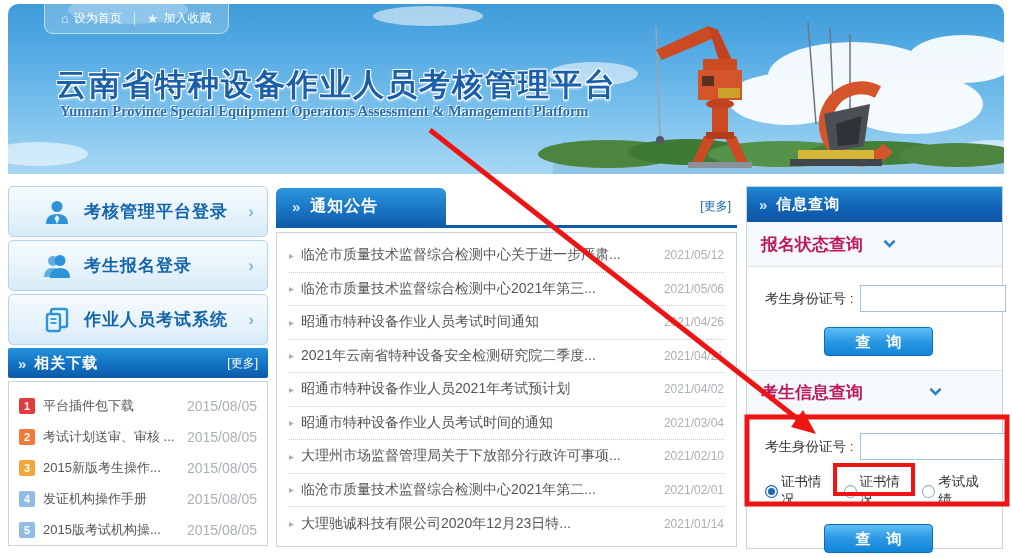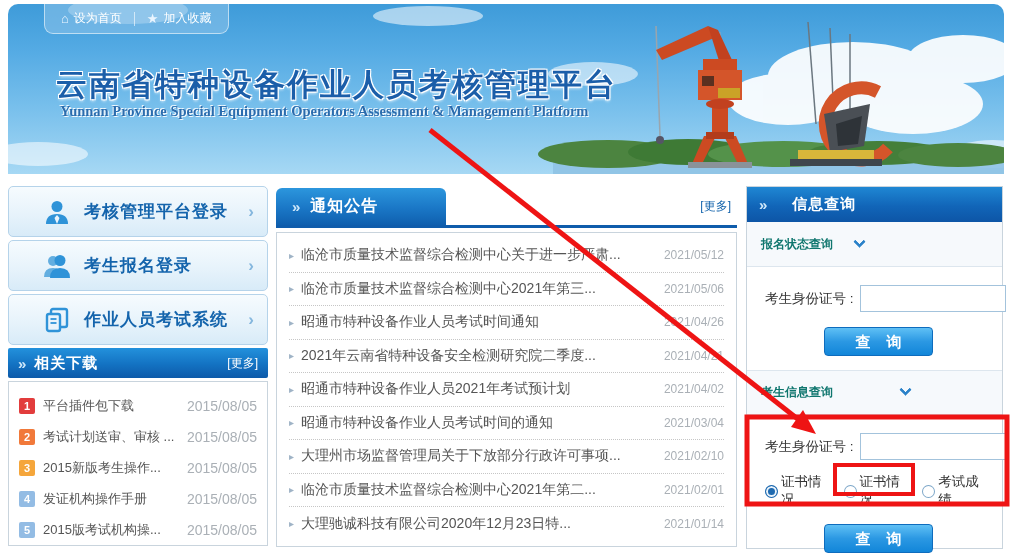--- a/index.html
+++ b/index.html
@@ -66,25 +66,25 @@
   .n-row { height:33.5px; display:flex; align-items:center; border-bottom:1px dotted #c6c6c6; }
   .n-row:last-child { border-bottom:none; }
   .n-bullet { color:#9fb3c6; font-size:10px; margin-right:7px; }
   .n-title { font-size:14px; color:#555; flex:1; white-space:nowrap; overflow:hidden; text-overflow:ellipsis; cursor:pointer; }
   .n-date { font-size:12px; color:#aab0b6; margin-left:8px; }
 
   
   .q-hd { height:35px; display:flex; align-items:center; padding:0 12px;
     background:linear-gradient(180deg,#1f87d3 0%,#1165b8 55%,#0d55a6 100%); }
   .q-hd .guil { color:#cfe8fa; font-size:15px; font-weight:bold; margin-right:9px; }
-  .q-hd .qtitle { color:#fff; font-size:15px; font-weight:bold; letter-spacing:1px;margin-left:16px; }
+  .q-hd .qtitle { color:#fff; font-size:15px; font-weight:bold; letter-spacing:1px; }
   .q-sub { height:45px; display:flex; align-items:center; background:#f6f9fc;
     border-bottom:1px solid #dde6ee; padding-left:14px; cursor:pointer; }
   .q-sub.second { border-top:1px solid #dde6ee; margin-top:14px;gap:46px; }
-  .q-sub .stitle { font-size:12px; font-weight:bold; color:#0f766e; }
+  .q-sub .stitle { font-size:17px; font-weight:bold; color:#be185d; }
   .q-sub .chevdn { width:9px; height:9px; border-right:3px solid #2b82c9; border-bottom:3px solid #2b82c9;
     transform:rotate(45deg) translate(-2px,-2px); margin-left:22px; border-radius:1px; }
   .q-form { padding:18px 10px 0 18px; }
   .q-idrow { display:flex; align-items:center; }
   .q-label { font-size:13.5px; color:#333; white-space:nowrap; }
   .q-input { width:146px; height:27px; margin-left:6px; border:1px solid #a3c3dc; background:#fff;
     font-size:14px; padding:0 6px; outline:none; }
   .q-btn { display:block; margin:15px auto 0 auto; width:109px; height:29px; color:#fff; font-size:15px;
     font-weight:bold; letter-spacing:6px; text-indent:6px; text-align:center; line-height:27px;
     background:linear-gradient(180deg,#5fc0f5 0%,#2b98e3 50%,#1286d9 100%);

